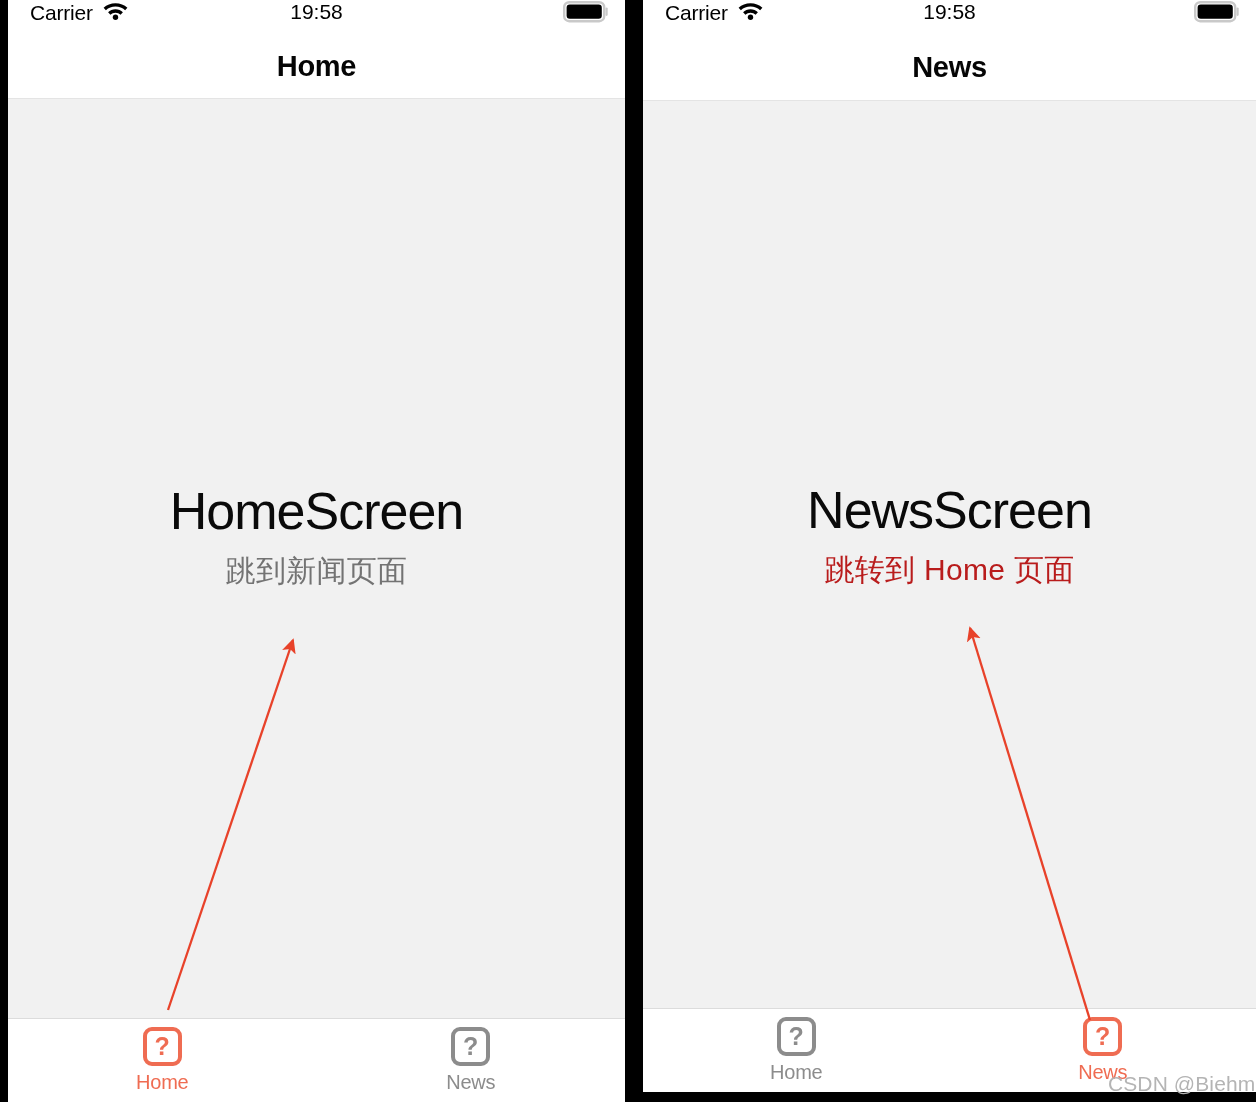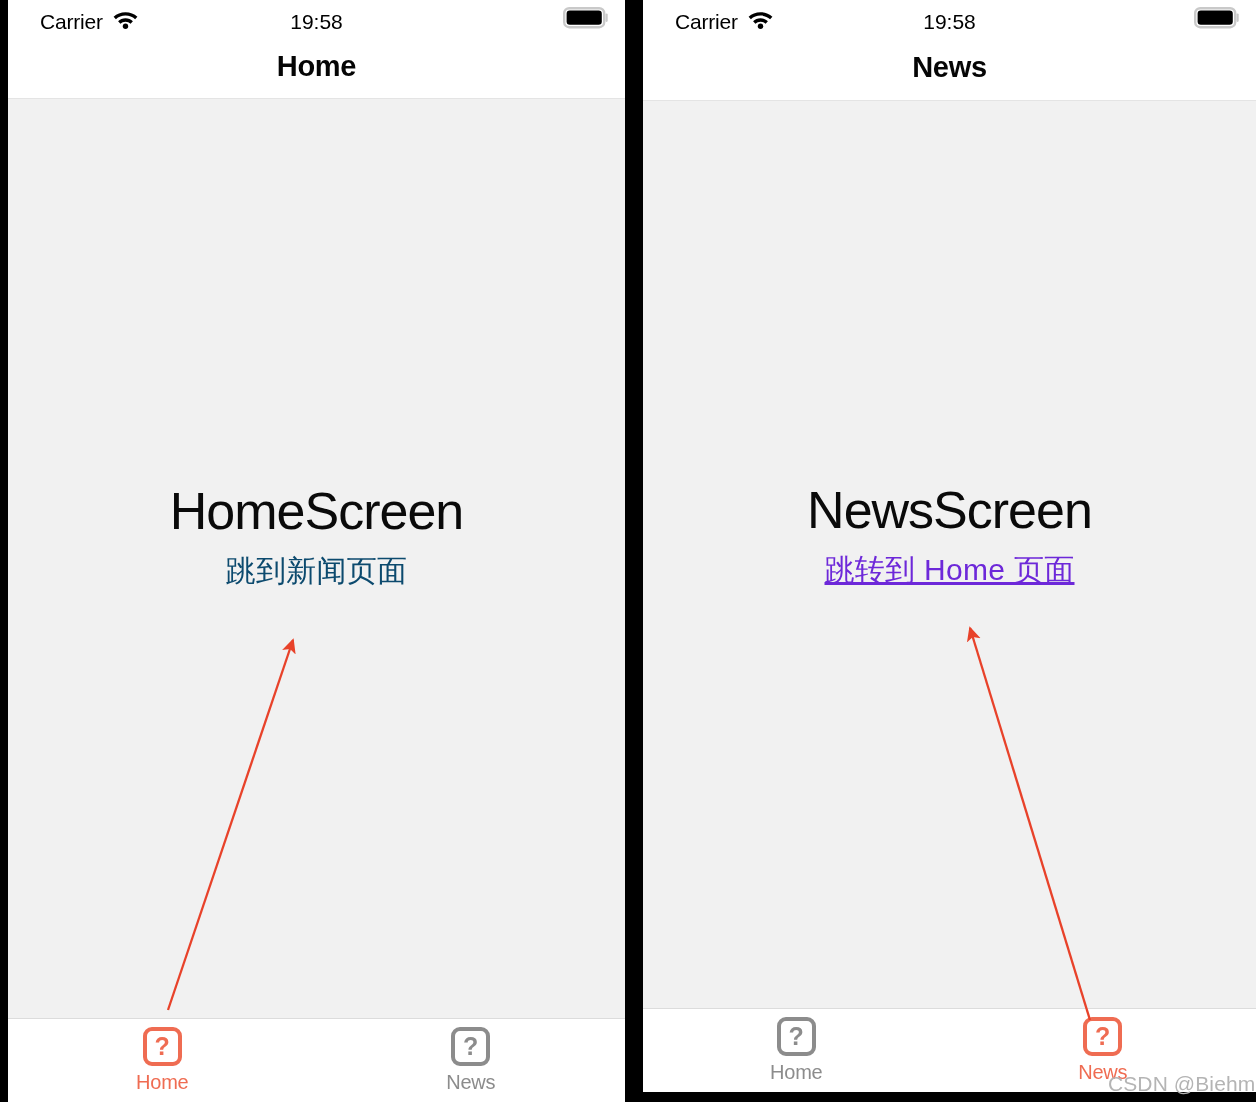--- a/index.html
+++ b/index.html
@@ -30,22 +30,22 @@
   #phone-left  { left: 8px;   top: 0px; width: 617px; height: 1102px; }
   #phone-right { left: 643px; top: 0px; width: 613px; height: 1092px; }
 
   
   .status-bar {
     position: relative;
     height: 34px;
     background: #ffffff;
     flex: 0 0 auto;
     display: flex;
-    align-items: flex-end;
-    padding: 0 14px 0 32px;
+    align-items: flex-start;
+    padding: 0 14px 0 22px;
   }
   .status-left {
     display: flex;
     align-items: center;
     gap: 9px;
     font-size: 21px;
     color: #000000;
     letter-spacing: -0.2px;
   }
   .status-time {
@@ -102,25 +102,25 @@
   .screen-heading {
     font-size: 52px;
     font-weight: normal;
     color: #0a0a0a;
     line-height: 1.06;
     letter-spacing: -1px;
   }
   .screen-link {
     margin-top: 12px;
     font-size: 30px;
-    color: #0c4a6e;
+    color: #737373;
     letter-spacing: 0.3px;
     display: inline-block;
   }
-  #phone-right .screen-link { color: #6d28d9; text-decoration: underline; }
+  #phone-right .screen-link { color: #b91c1c; }
 
   
   .tab-bar {
     flex: 0 0 auto;
     height: 84px;
     background: #ffffff;
     border-top: 1px solid #dcdcdc;
     display: flex;
     align-items: flex-start;
     padding-top: 8px;

